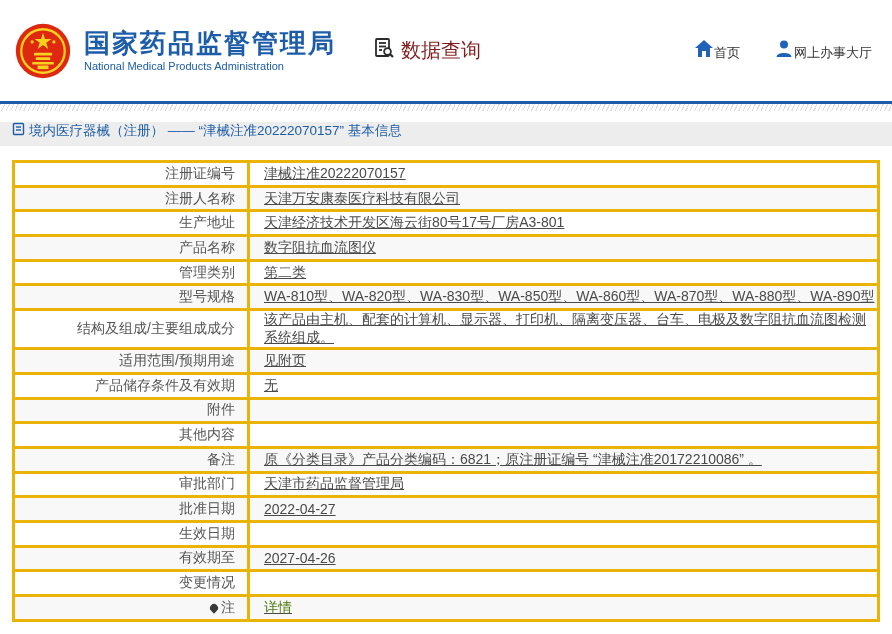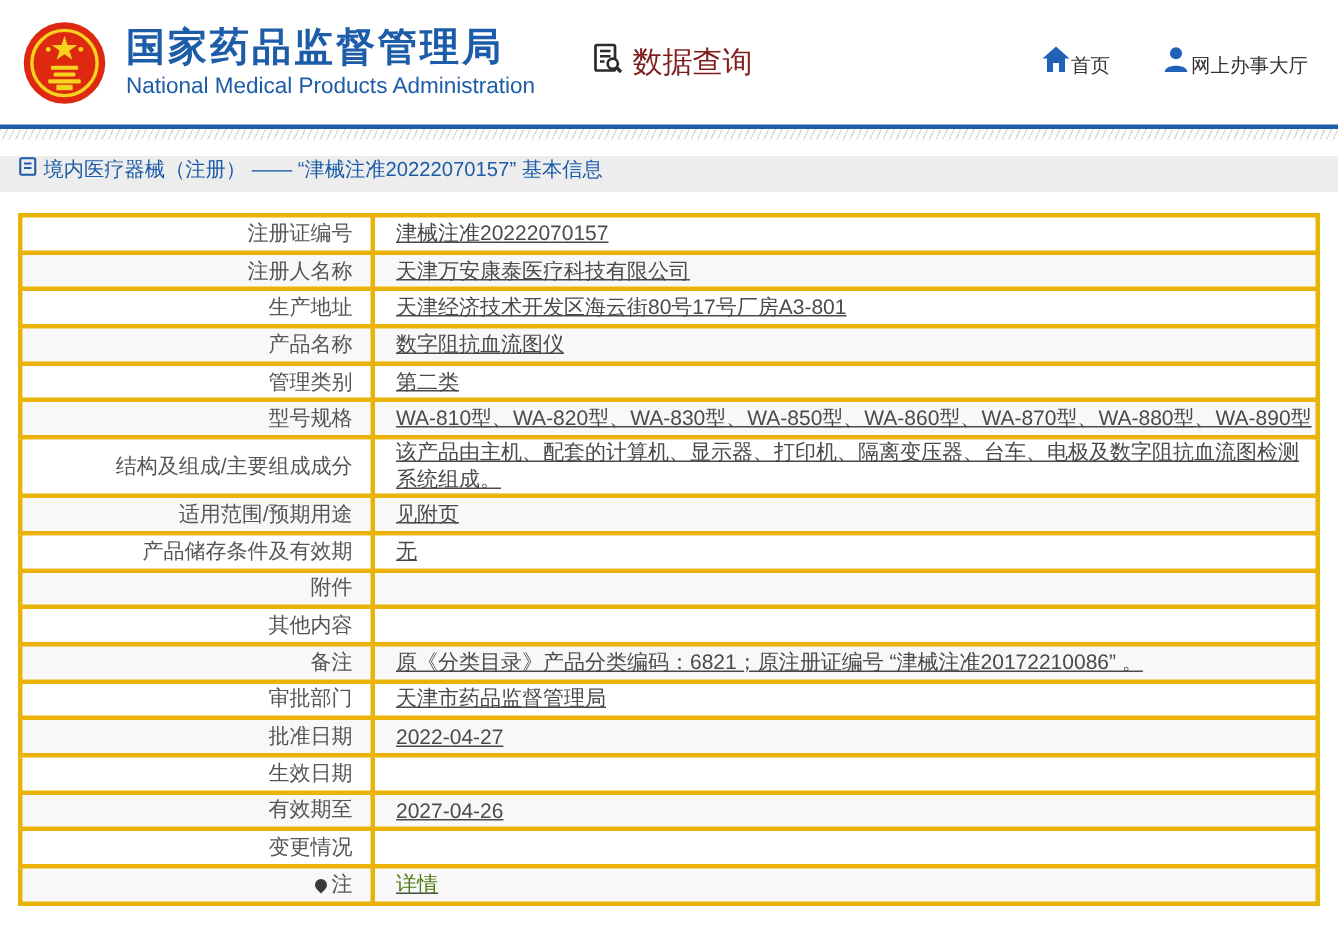--- a/index.html
+++ b/index.html
@@ -1,25 +1,25 @@
 <!DOCTYPE html>
 <html><head>
 <meta charset="utf-8">
 <style>
   * { margin:0; padding:0; box-sizing:border-box; }
   html,body { width:892px; height:634px; background:#fff; overflow:hidden;
     font-family:"Liberation Sans","DejaVu Sans",sans-serif; }
 
   
-  .site-header { display:flex; align-items:center; height:83px; padding:0 14px; background:#fff; }
+  .site-header { display:flex; align-items:center; height:101px; padding:0 14px; background:#fff; }
   .logo-group { display:flex; align-items:center; }
   .emblem { width:58px; height:58px; flex:0 0 58px; }
   .org-names { margin-left:12px; }
   .org-zh { font-size:26px; font-weight:bold; color:#1c5ca8; letter-spacing:2px; line-height:1.15; }
-  .org-en { font-size:15px; color:#1c5ca8; margin-top:2px; }
+  .org-en { font-size:11px; color:#1c5ca8; margin-top:2px; }
   .section-title { display:flex; align-items:center; margin-left:36px; font-size:20px; color:#7f1d1d; font-weight:500; }
   .section-title svg { margin-right:5px; }
   .top-nav { margin-left:auto; display:flex; gap:34px; padding-right:6px; }
   .nav-item { display:flex; flex-direction:row; align-items:center; cursor:pointer;justify-content:center; }
   .nav-item svg { height:19px; }
   .nav-label { font-size:13px; color:#333; margin-top:4px; white-space:nowrap; }
 
   .blue-line { height:3px; background:#1c5ca8; }
   .stripe-bar { height:7px;
     background:repeating-linear-gradient(115deg,#dcdcdc 0,#dcdcdc 1px,#ffffff 1px,#ffffff 4px); }

